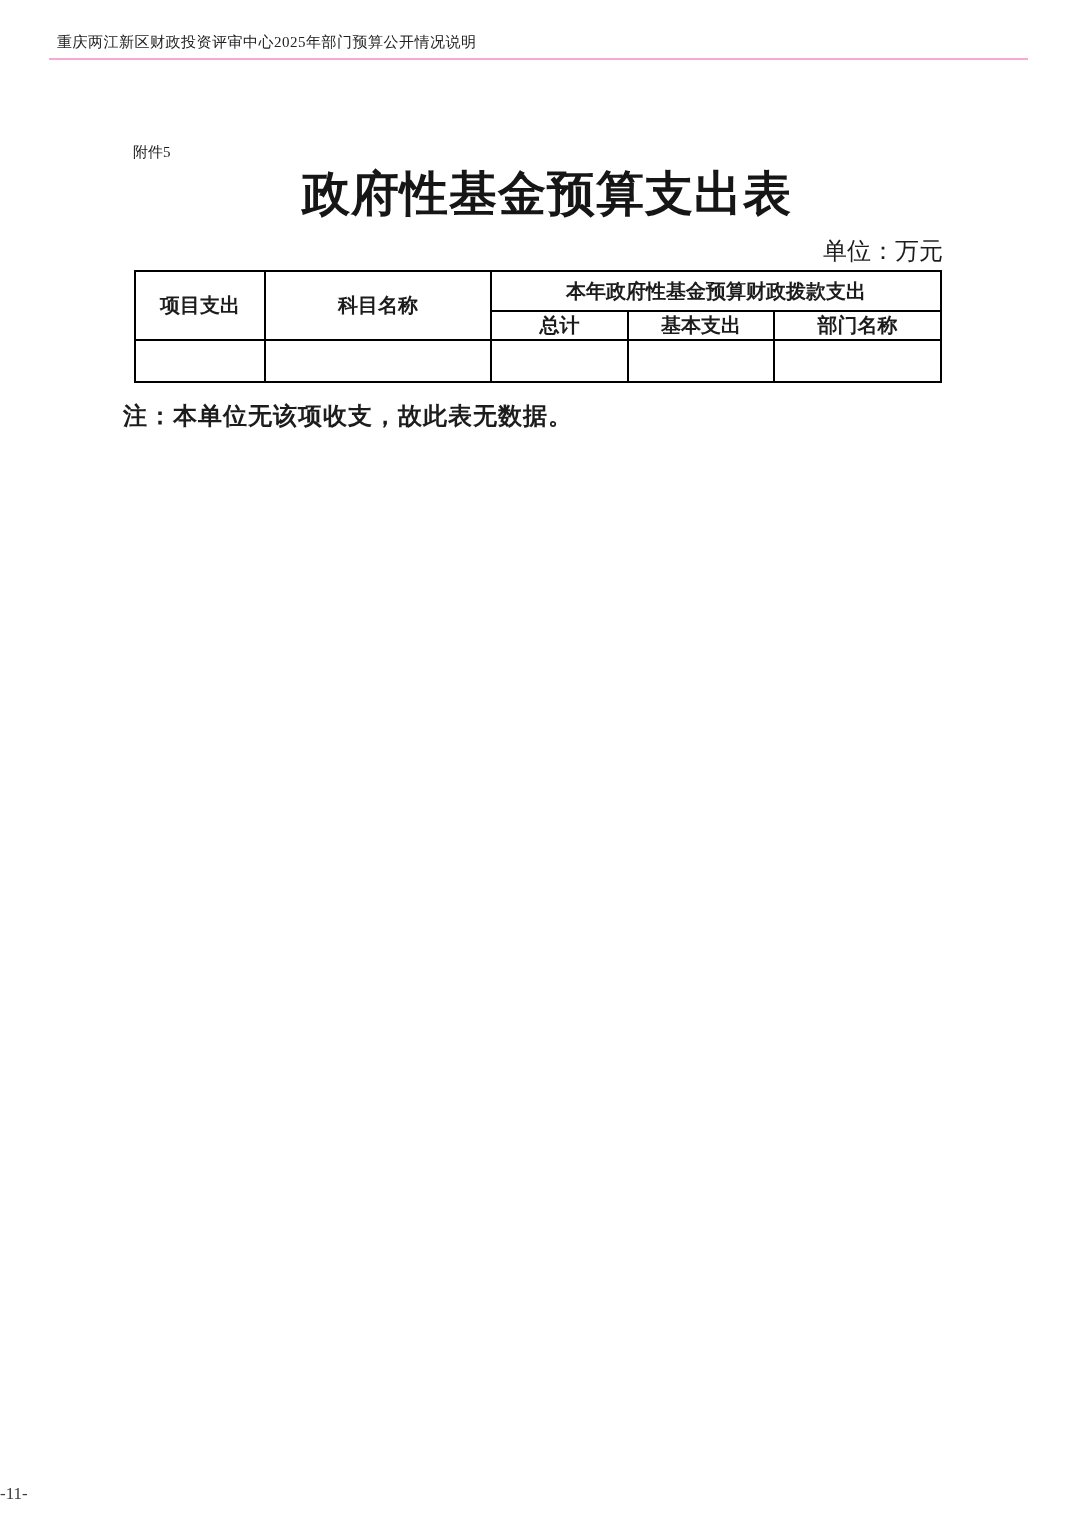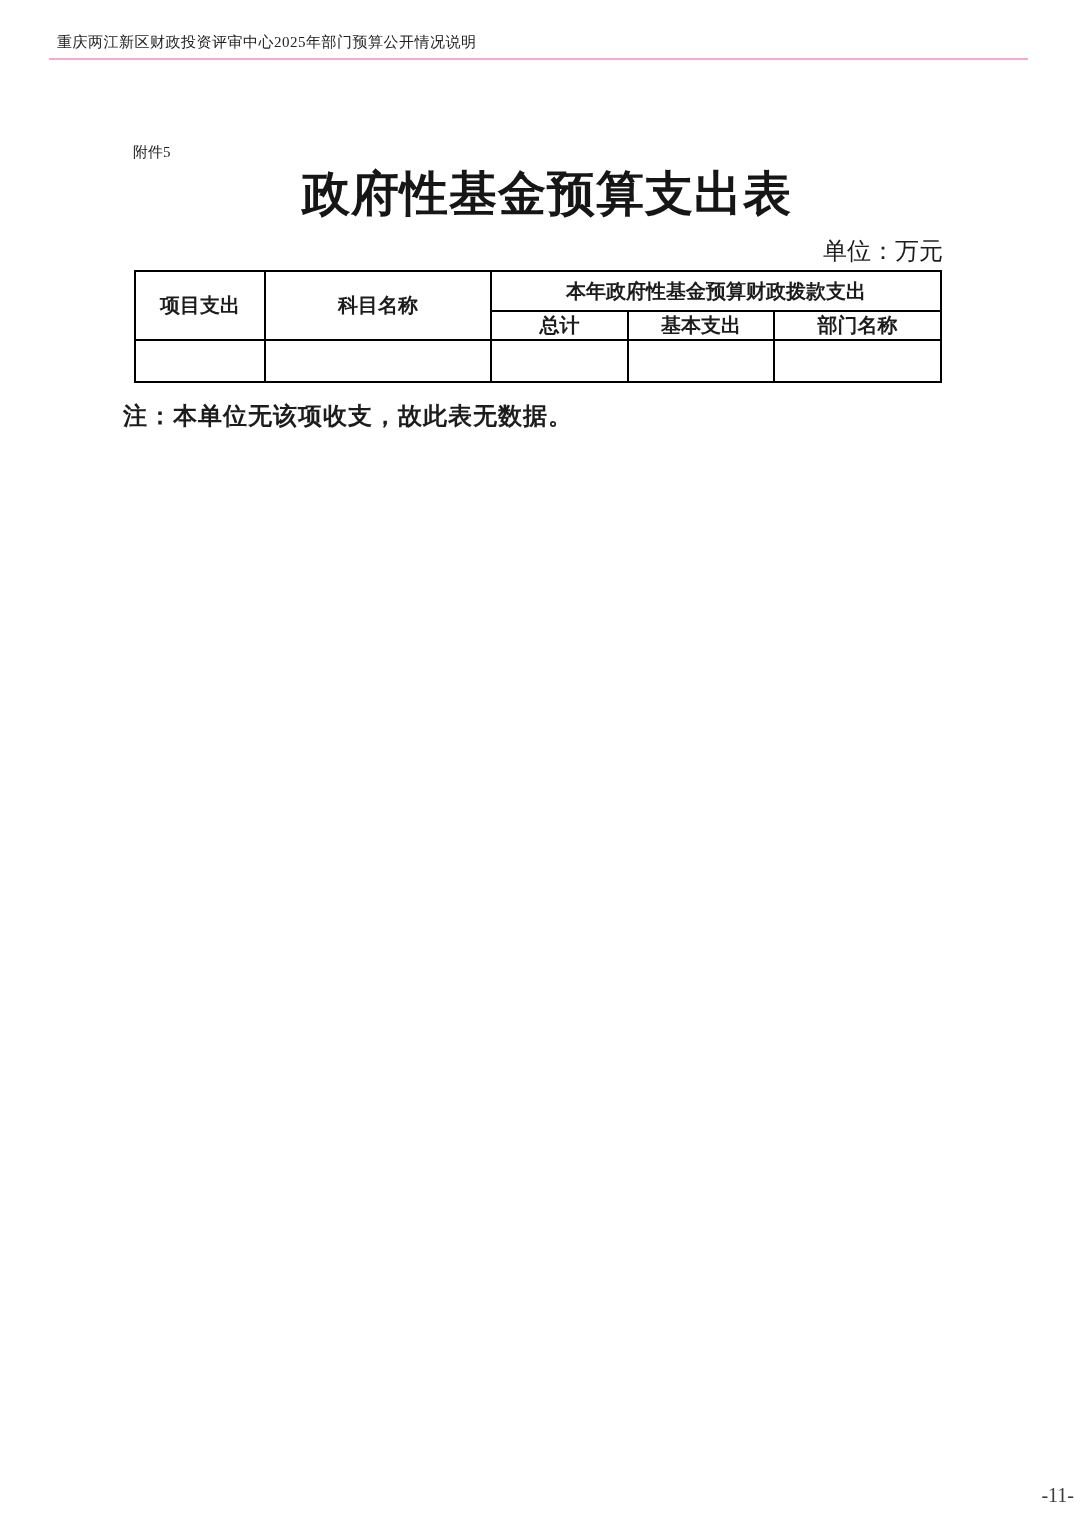--- a/index.html
+++ b/index.html
@@ -86,22 +86,22 @@
     top: 400px;
     font-size: 24px;
     font-weight: bold;
     letter-spacing: 1px;
   }
   .page-number {
     position: absolute;
     left: 0;
     right: 0;
     top: 1484px;
-    text-align: right;
-    font-size: 20px;
+    text-align: left;
+    font-size: 17px;
     color: #3c3c3c;
   }
 </style>
 </head>
 <body>
 
 <div class="page">
 
   <div class="doc-header">
     <div class="doc-header-text">重庆两江新区财政投资评审中心2025年部门预算公开情况说明</div>

